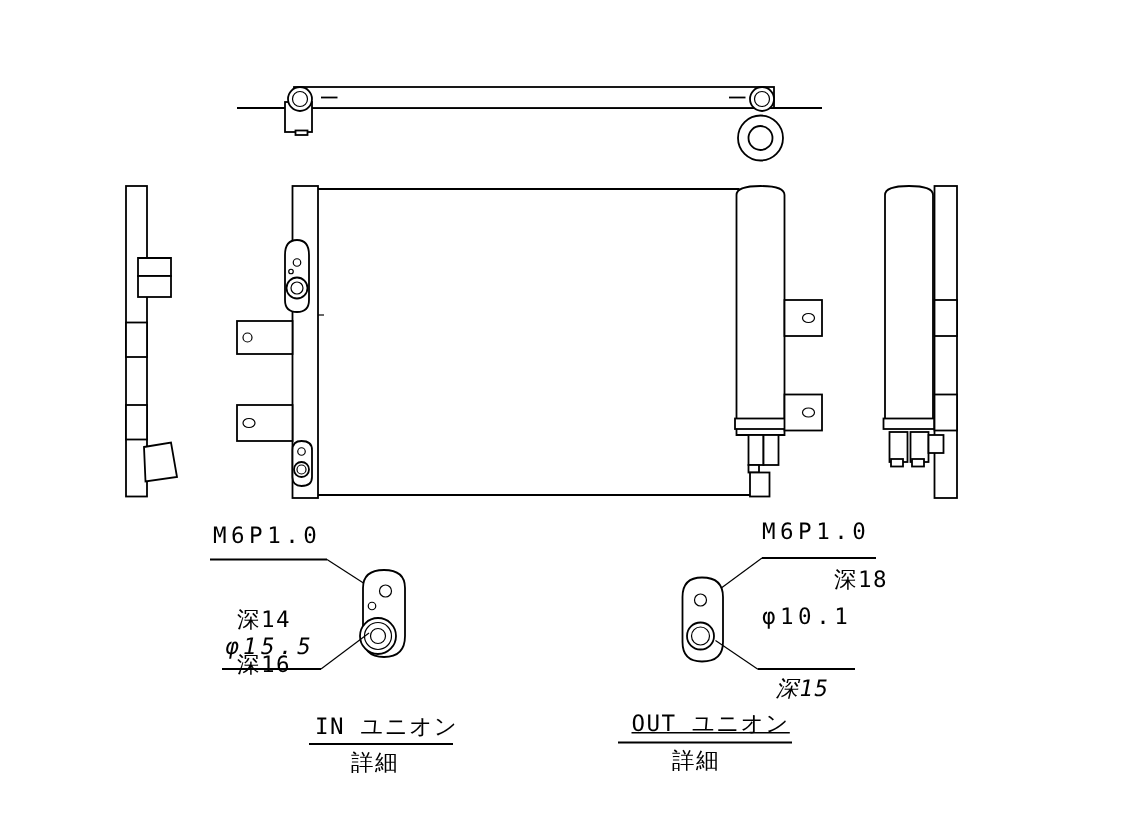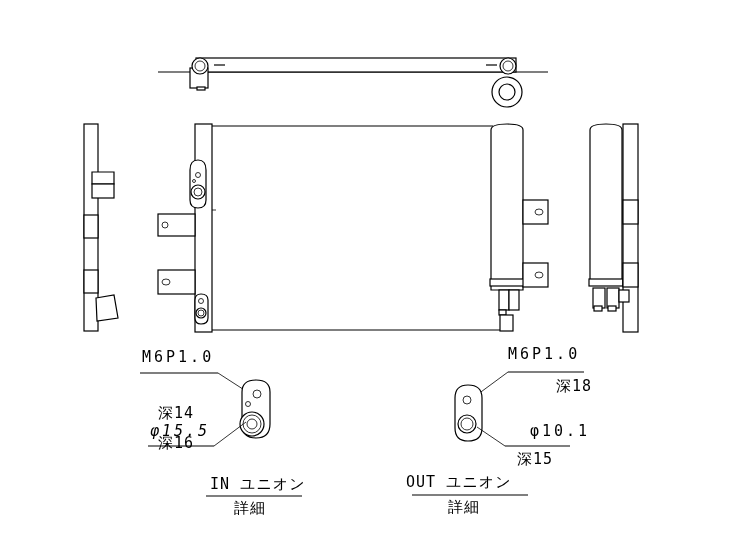--- a/index.html
+++ b/index.html
@@ -112,16 +112,16 @@
 
 <div class="lbl" style="left:142px;top:350px;">M6P1.0</div>
 <div class="lbl lbl-cjk" style="left:158px;top:378px;margin-top:28px;">深14</div>
 <div class="lbl" style="left:150px;top:424px;font-style:italic;">φ15.5</div>
 <div class="lbl lbl-cjk" style="left:158px;top:436px;">深16</div>
 <div class="lbl lbl-cjk" style="left:210px;top:477px;">IN ユニオン</div>
 <div class="lbl lbl-cjk" style="left:234px;top:501px;">詳細</div>
 
 <div class="lbl" style="left:508px;top:347px;">M6P1.0</div>
 <div class="lbl lbl-cjk" style="left:556px;top:379px;">深18</div>
-<div class="lbl" style="left:508px;top:424px;margin-left:22px;">φ10.1</div>
-<div class="lbl lbl-cjk" style="left:517px;top:452px;">深15</div>
-<div class="lbl lbl-cjk" style="left:406px;top:475px;">OUT ユニオン</div>
+<div class="lbl" style="left:508px;top:404px;">φ10.1</div>
+<div class="lbl lbl-cjk" style="left:517px;top:452px;font-style:italic;">深15</div>
+<div class="lbl lbl-cjk" style="left:421px;top:475px;text-decoration:underline;">OUT ユニオン</div>
 <div class="lbl lbl-cjk" style="left:448px;top:500px;">詳細</div>
 
 </body></html>

